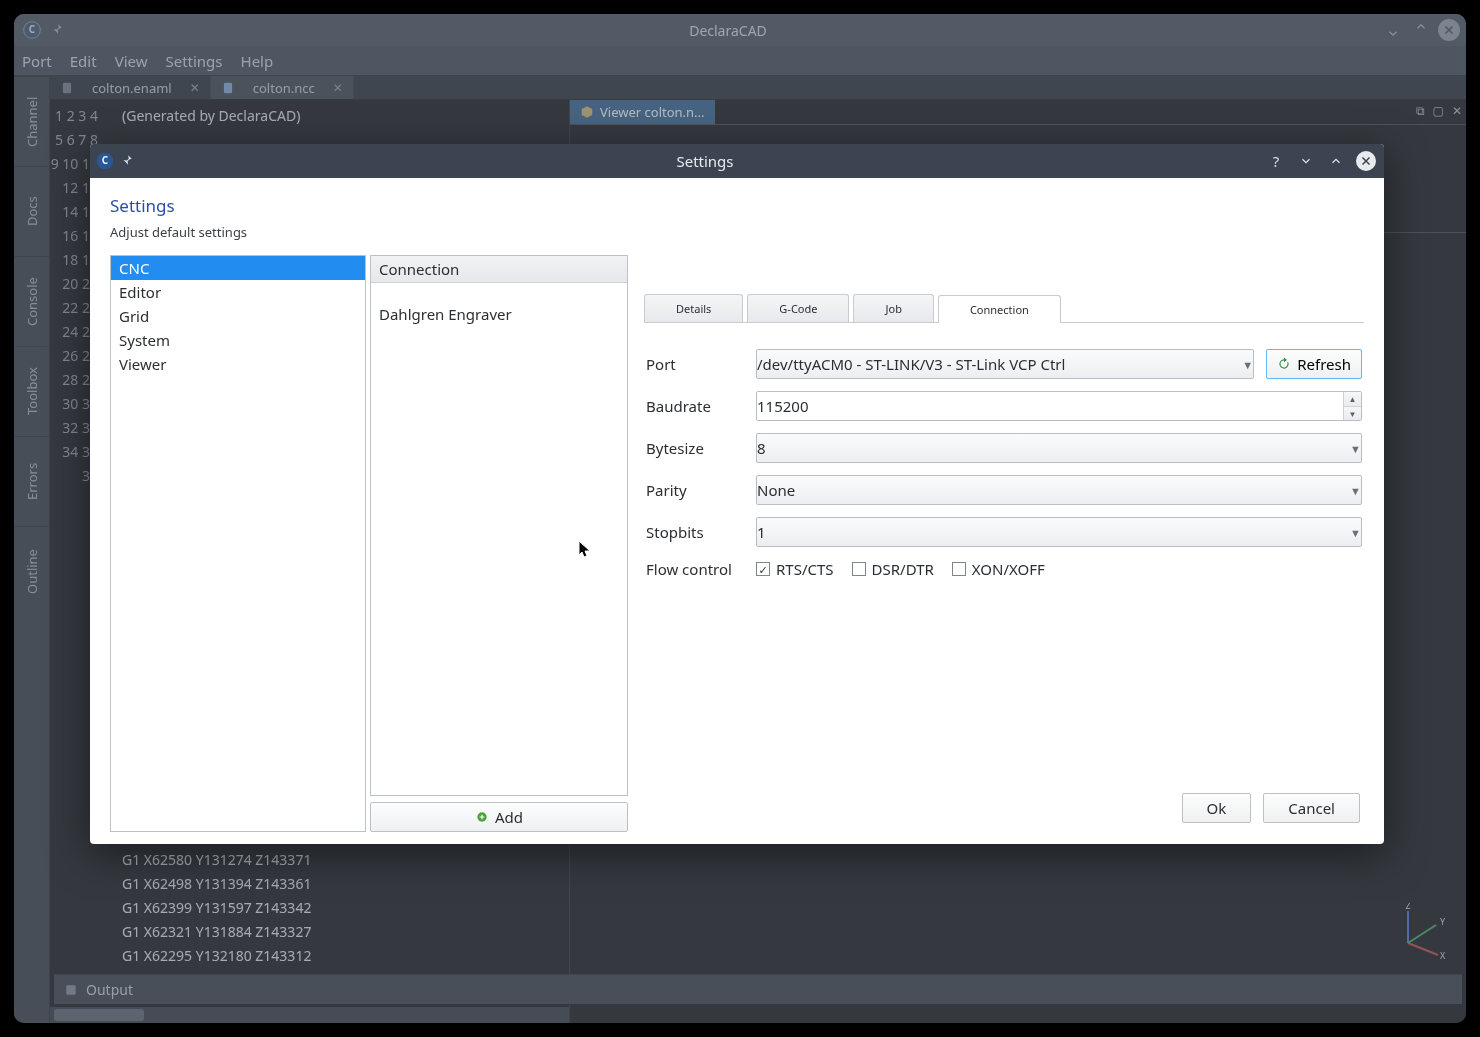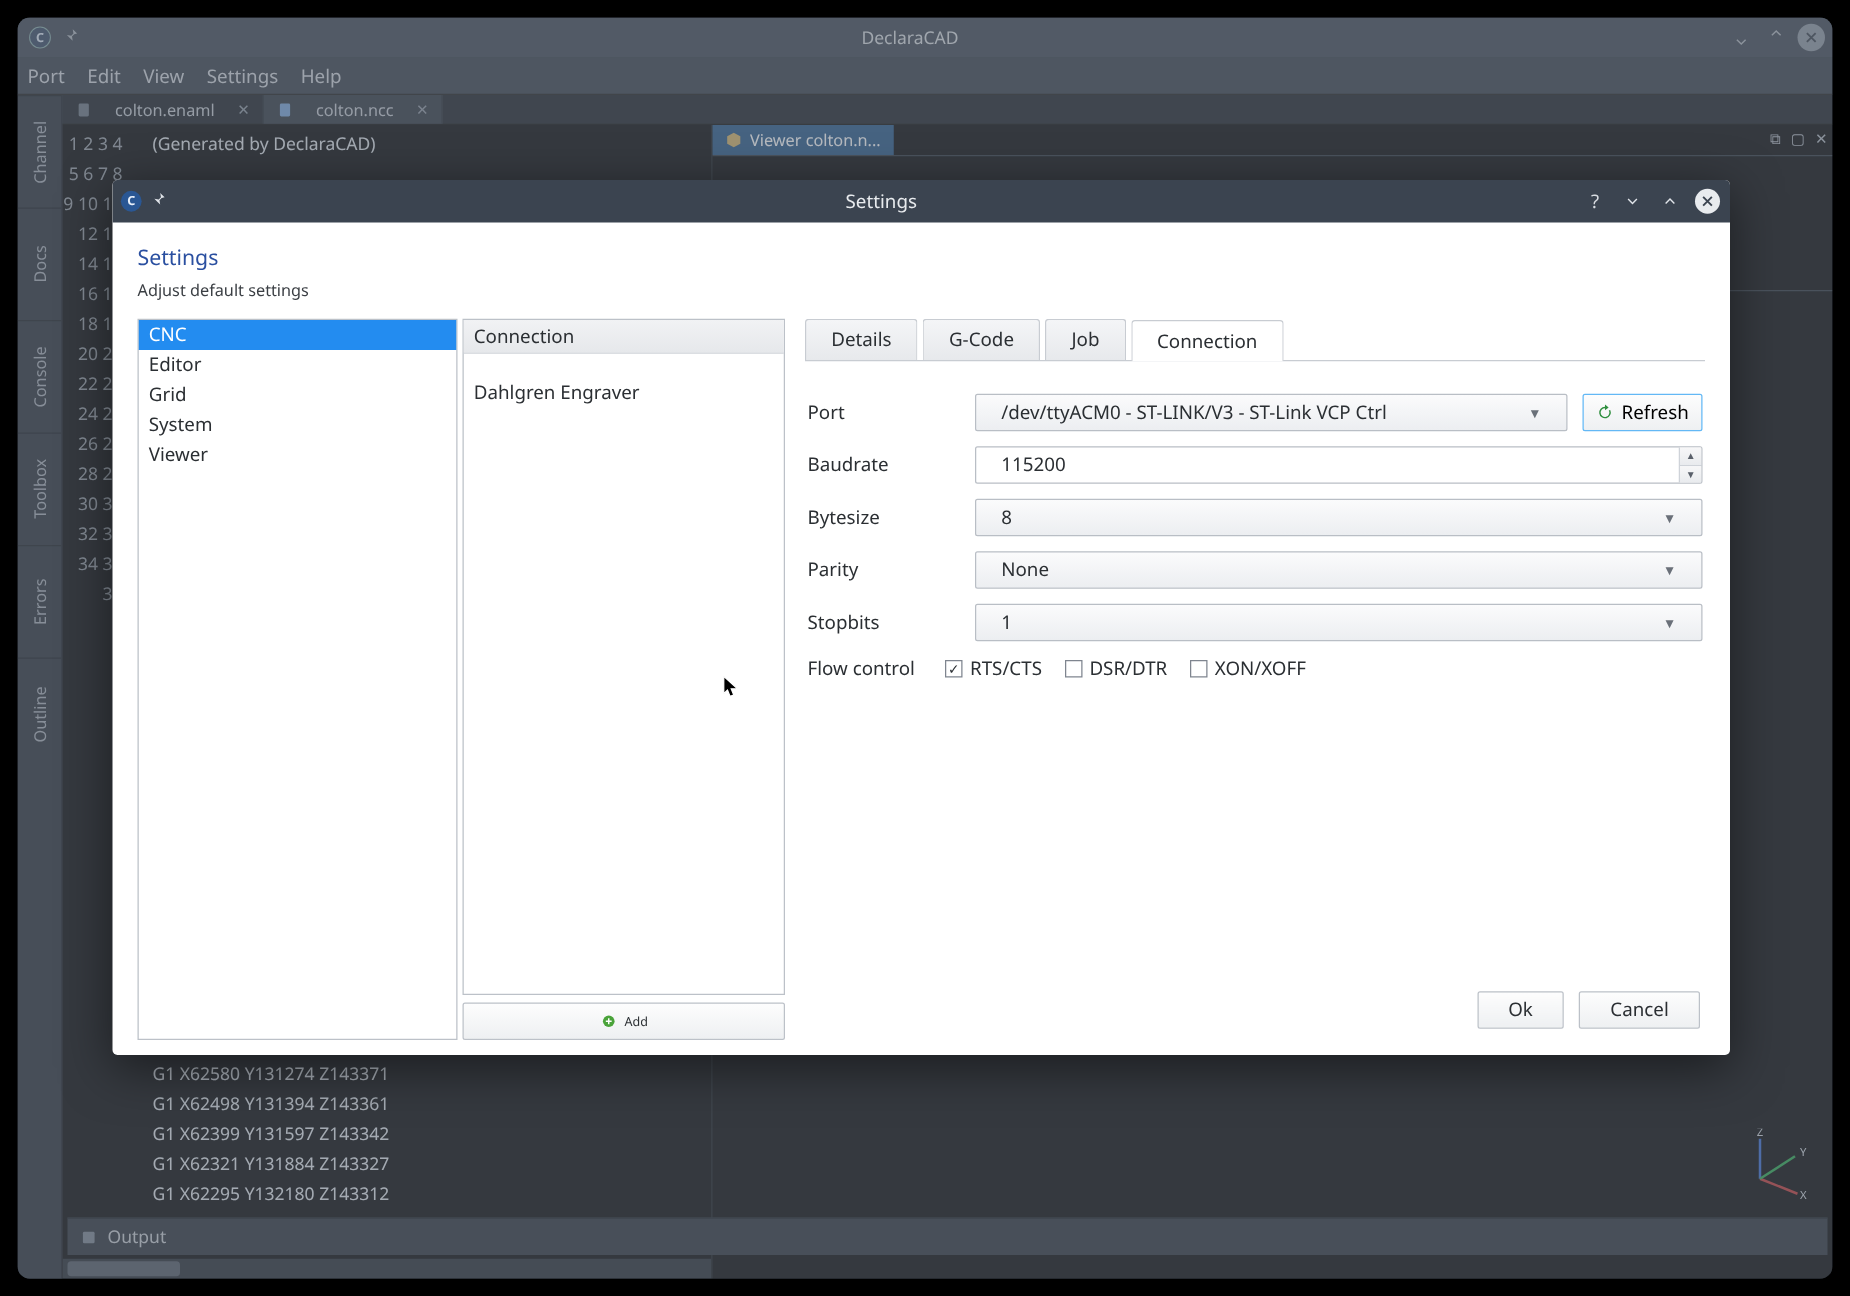--- a/index.html
+++ b/index.html
@@ -65,32 +65,32 @@
   .dlg-heading { color:#2a4fa0; font-size:17px; margin-bottom:6px; }
   .dlg-sub { color:#3b3f44; font-size:13px; margin-bottom:14px; }
   .dlg-main { flex:1; display:flex; gap:4px; }
   .cat-list { width:256px; border:1px solid #bcc1c8; background:#fff; }
   .cat-list .item { padding:2px 8px; font-size:15px; color:#2b2f33; }
   .cat-list .item.selected { background:#238cf0; color:#fff; }
   .sub-col { width:258px; display:flex; flex-direction:column; gap:6px; }
   .sub-list { flex:1; border:1px solid #bcc1c8; background:#fff; }
   .sub-list .hdr { background:linear-gradient(#f1f2f4,#e6e8eb); border-bottom:1px solid #cfd3d9; padding:3px 8px; font-size:15px; color:#2b2f33; }
   .sub-list .item { padding:2px 8px; font-size:15px; color:#2b2f33;margin-top:19px; }
-  .add-btn { height:30px; border:1px solid #bcc1c8; background:linear-gradient(#fdfdfd,#eef0f2); display:flex; align-items:center; justify-content:center; gap:6px; font-size:10px; color:#2b2f33; border-radius:2px; }
+  .add-btn { height:30px; border:1px solid #bcc1c8; background:linear-gradient(#fdfdfd,#eef0f2); display:flex; align-items:center; justify-content:center; gap:6px; font-size:15px; color:#2b2f33; border-radius:2px; }
 
   .form-area { flex:1; padding-left:12px; display:flex; flex-direction:column; }
   .tabs { display:flex; border-bottom:1px solid #c8ccd2; }
-  .tabs .tab { padding:6px 20px; border:1px solid #c8ccd2; border-bottom:none; margin-right:4px; background:linear-gradient(#f4f5f7,#e7e9ec); font-size:15px; color:#2b2f33; border-radius:3px 3px 0 0; }
+  .tabs .tab { padding:6px 31px; border:1px solid #c8ccd2; border-bottom:none; margin-right:4px; background:linear-gradient(#f4f5f7,#e7e9ec); font-size:11px; color:#2b2f33; border-radius:3px 3px 0 0;margin-top:39px; }
   .tabs .tab.active { background:#fff; position:relative; top:1px; }
 
   .form { padding:26px 2px 0 2px; }
   .row { display:flex; align-items:center; margin-bottom:12px; }
   .row label { width:110px; font-size:15px; color:#2b2f33; }
   .row .field { flex:1; display:flex; gap:12px; align-items:center;}
-  .select, .spin, .combo { flex:1; height:30px; border:1px solid #b9bec5; background:linear-gradient(#fbfbfc,#eceef1); font-size:15px; color:#2b2f33; padding:0 20px; display:flex; align-items:center; justify-content:space-between; border-radius:2px;margin-left:24px; }
+  .select, .spin, .combo { flex:1; height:30px; border:1px solid #b9bec5; background:linear-gradient(#fbfbfc,#eceef1); font-size:15px; color:#2b2f33; padding:0 0; display:flex; align-items:center; justify-content:space-between; border-radius:2px; }
   .select .caret, .combo .caret { color:#6a7079; font-size:11px; padding-left:6px; }
   .spin { background:#fff; padding-right:0; }
   .spin .spinbtns { width:18px; height:100%; border-left:1px solid #cfd3d9; display:flex; flex-direction:column; }
   .spin .spinbtns span { flex:1; display:flex; align-items:center; justify-content:center; font-size:8px; color:#5a606a; border-bottom:1px solid #cfd3d9; background:linear-gradient(#f7f7f8,#e9ebee);}
   .spin .spinbtns span:last-child{border-bottom:none;}
   .refresh-btn { height:30px; padding:0 10px; border:1px solid #63b8f5; background:linear-gradient(#fdfdfd,#eef0f2); display:flex; align-items:center; gap:6px; font-size:15px; border-radius:2px; }
   .chk { display:flex; align-items:center; gap:6px; font-size:15px; color:#2b2f33; margin-right:18px; }
   .chk .box { width:14px; height:14px; border:1px solid #7f858f; background:#fff; display:flex; align-items:center; justify-content:center; font-size:11px; color:#2b2f33; }
 
   .dlg-footer { height:48px; border-top:0; display:flex; align-items:center; justify-content:flex-end; gap:12px; padding:0 4px; }

